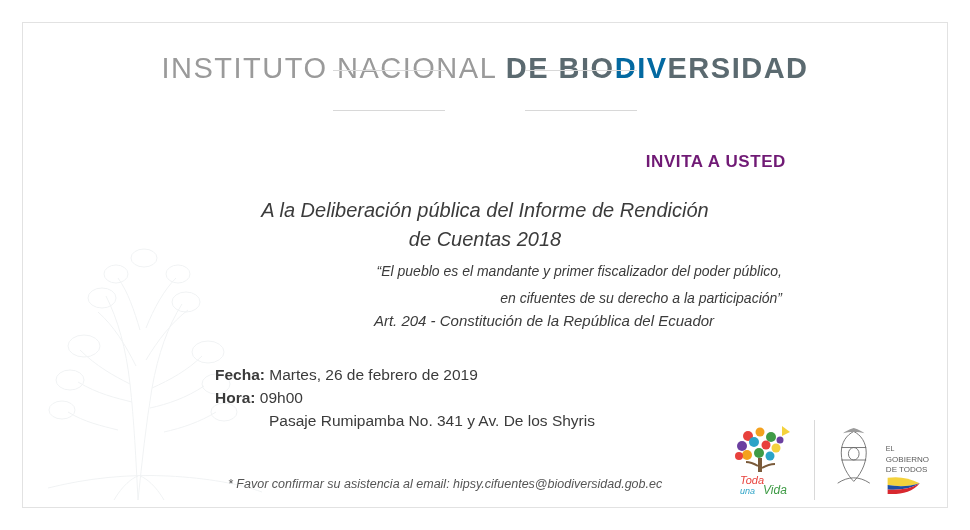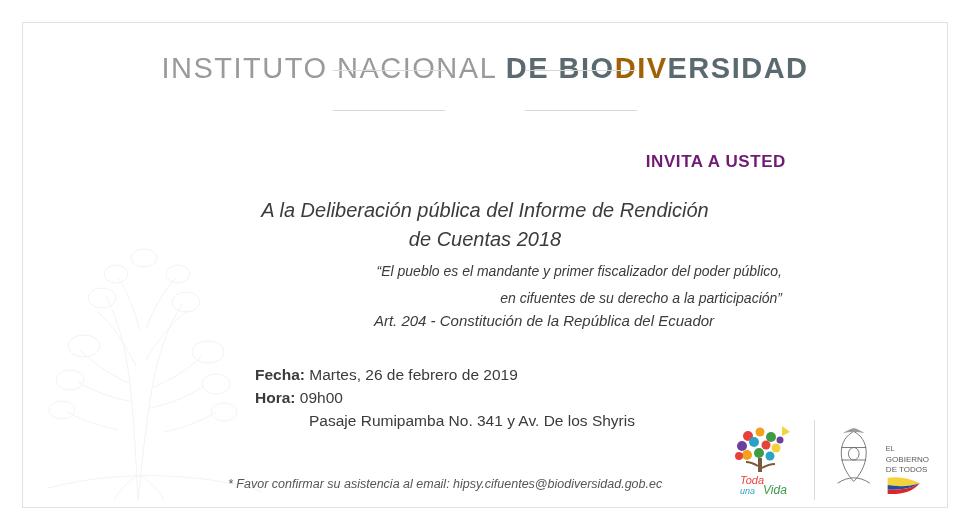--- a/index.html
+++ b/index.html
@@ -61,21 +61,21 @@
   }
   .logo-light {
     color: #9a9a9a;
     font-weight: 400;
   }
   .logo-bold {
     color: #5b6a70;
     font-weight: bold;
   }
   .logo-bold .accent {
-    color: #a16207;
+    color: #0369a1;
   }
   .rule-left, .rule-right {
     position: absolute;
     top: 18px;
     height: 1px;
     background: #d8d8d8;
     width: 112px;
   }
   .rule-left  { left: 172px; }
   .rule-right { right: 172px; }
@@ -136,21 +136,20 @@
   .details {
     position: absolute;
     left: 215px;
     top: 363px;
     font-size: 15.5px;
     color: #3b3b3b;
     line-height: 23px;
   }
   .details .row {
     white-space: nowrap;
-    margin-left: 40px;
   }
   .details .lbl {
     font-weight: bold;
   }
   .details .val {
     font-weight: normal;
   }
   .details .indent {
     padding-left: 54px;
   }

